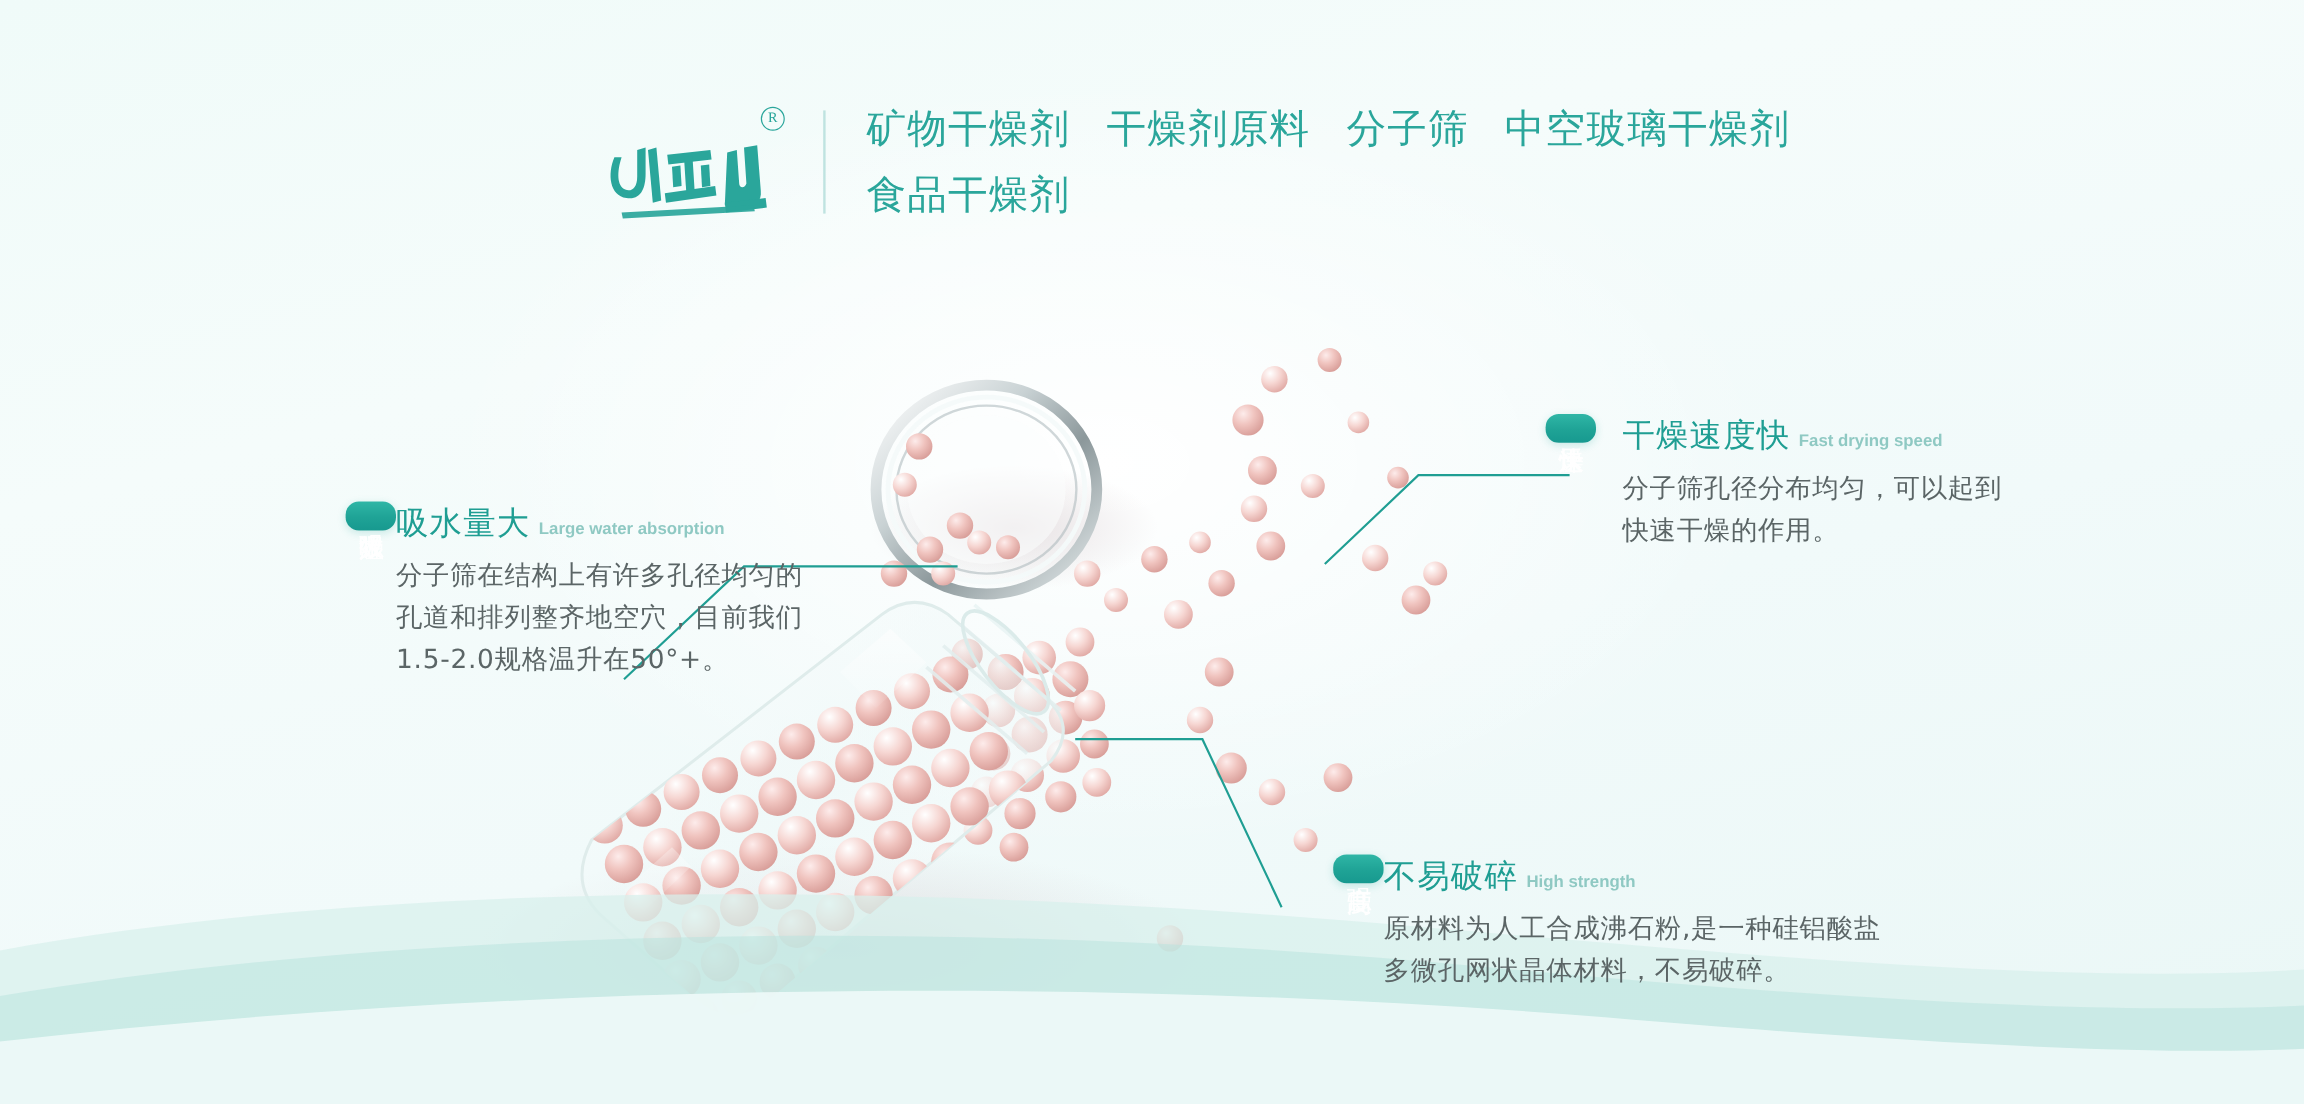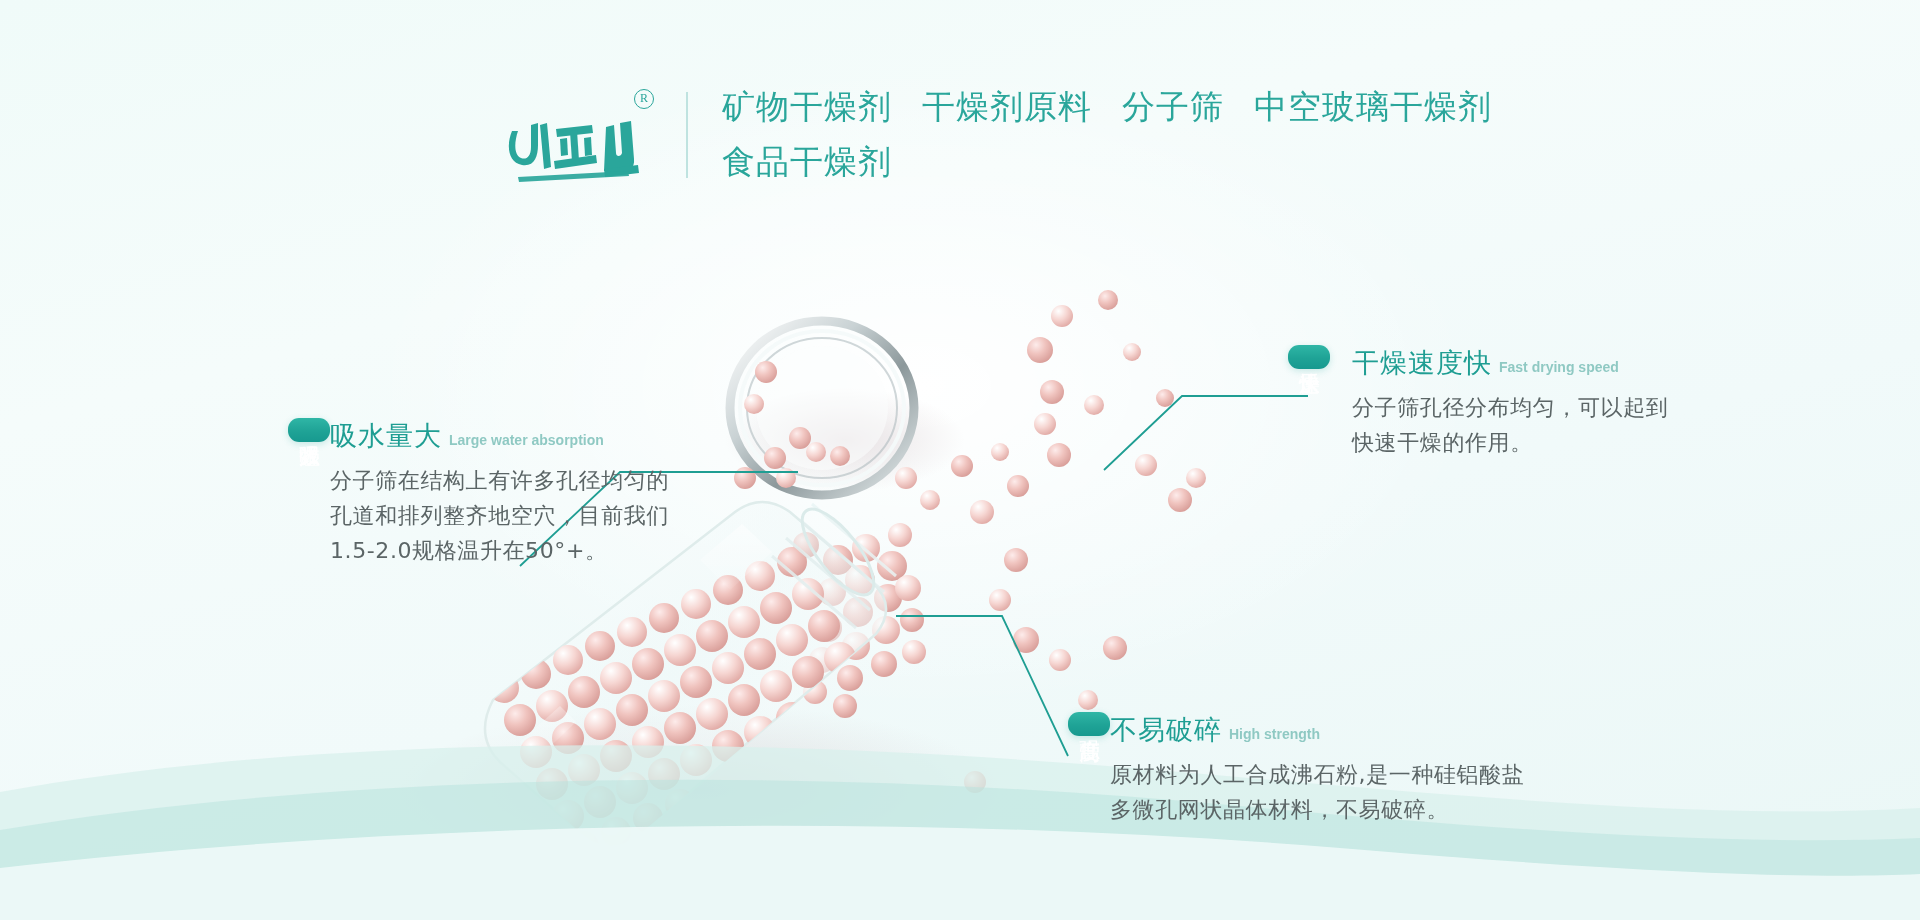--- a/index.html
+++ b/index.html
@@ -112,21 +112,21 @@
     white-space: pre-line;
   }
 
   #callout-absorption { left: 288px; top: 418px; }
   #callout-absorption .callout-text { width: 340px; }
 
   #callout-speed { left: 1288px; top: 345px; }
   #callout-speed .callout-body { margin-left: 22px; }
   #callout-speed .callout-text { width: 320px; }
 
-  #callout-strength { left: 1068px; top: 712px; }
+  #callout-strength { left: 1111px; top: 712px; }
   #callout-strength .callout-text { width: 430px; }
 </style>
 </head>
 <body>
 
 <div id="banner">
 
   <svg class="photo-stage" viewBox="0 0 1920 920" preserveAspectRatio="none">
     <defs>
       <radialGradient id="beadGrad" cx="35%" cy="30%" r="78%">

